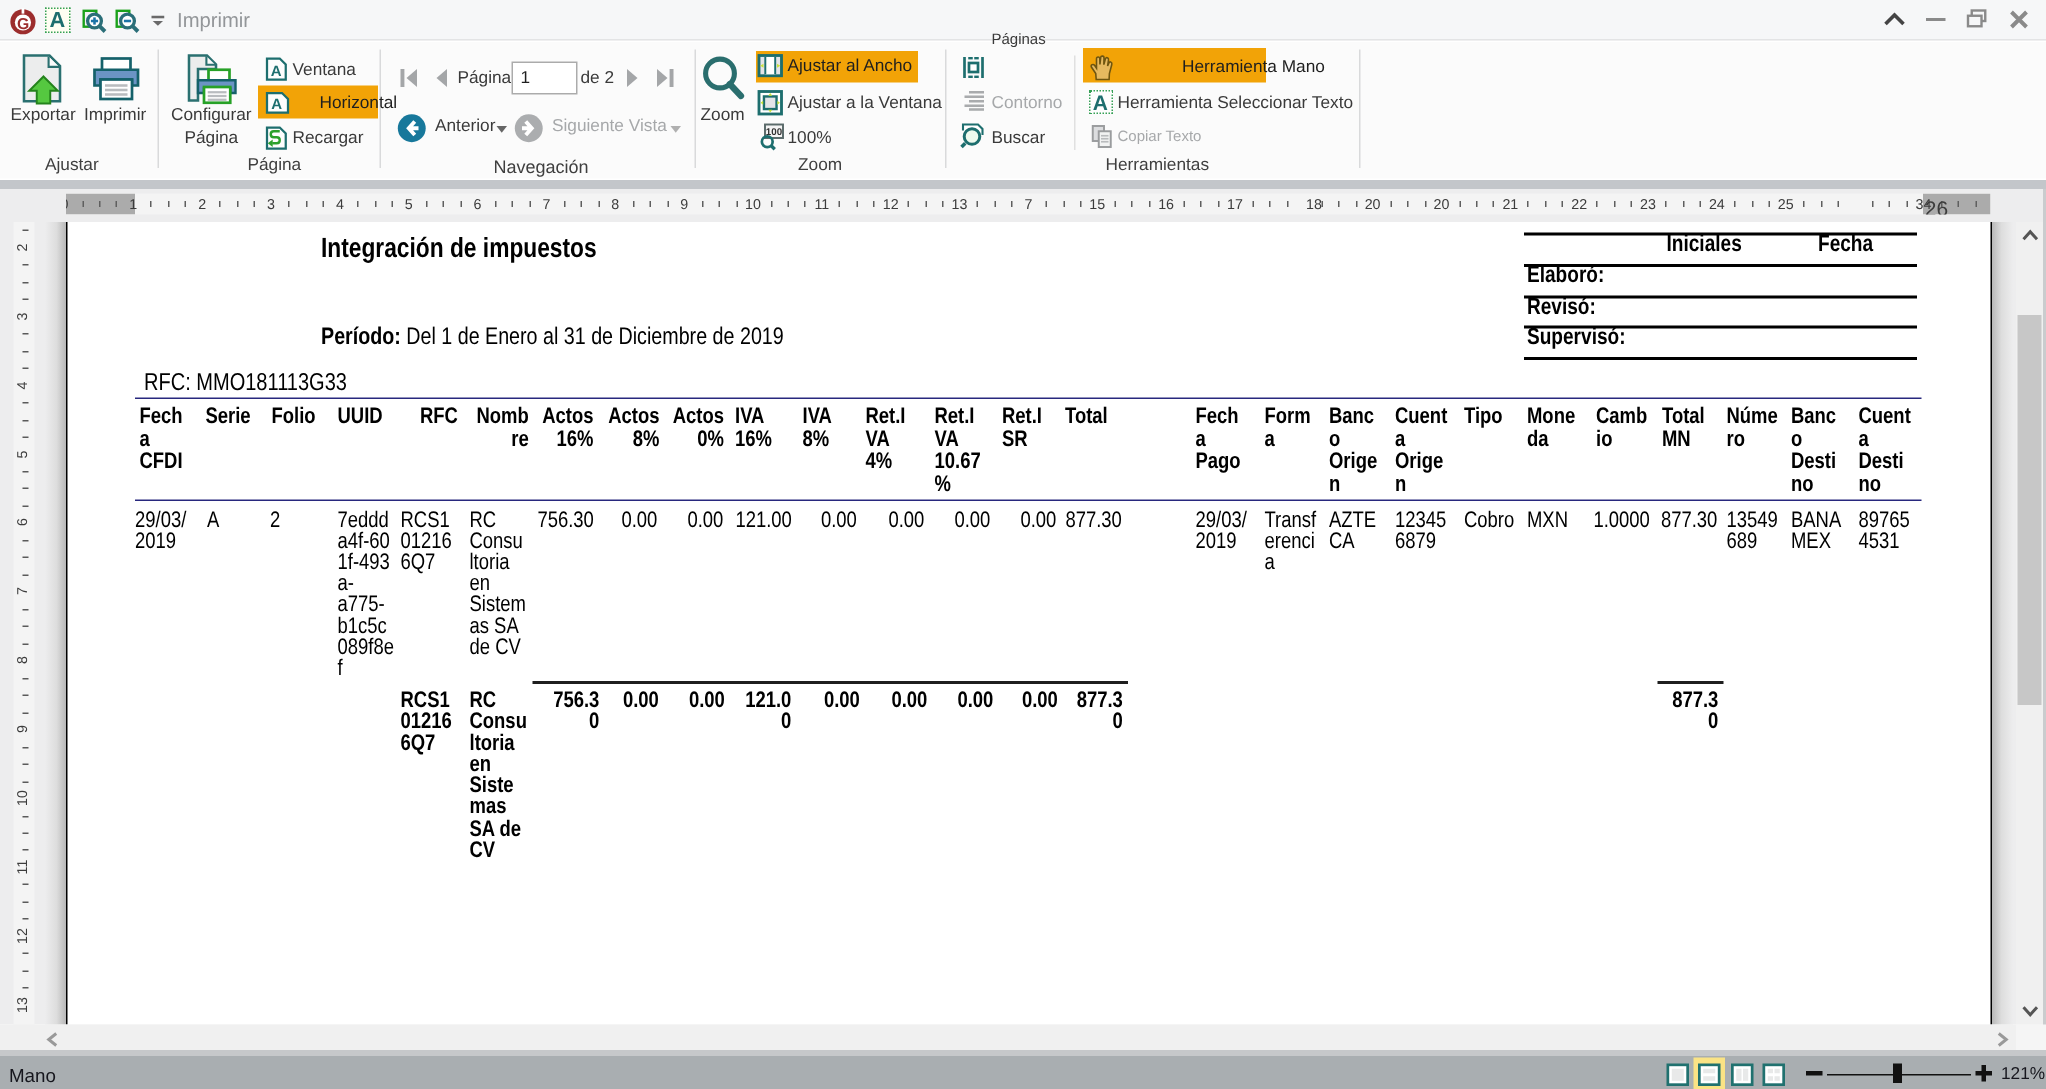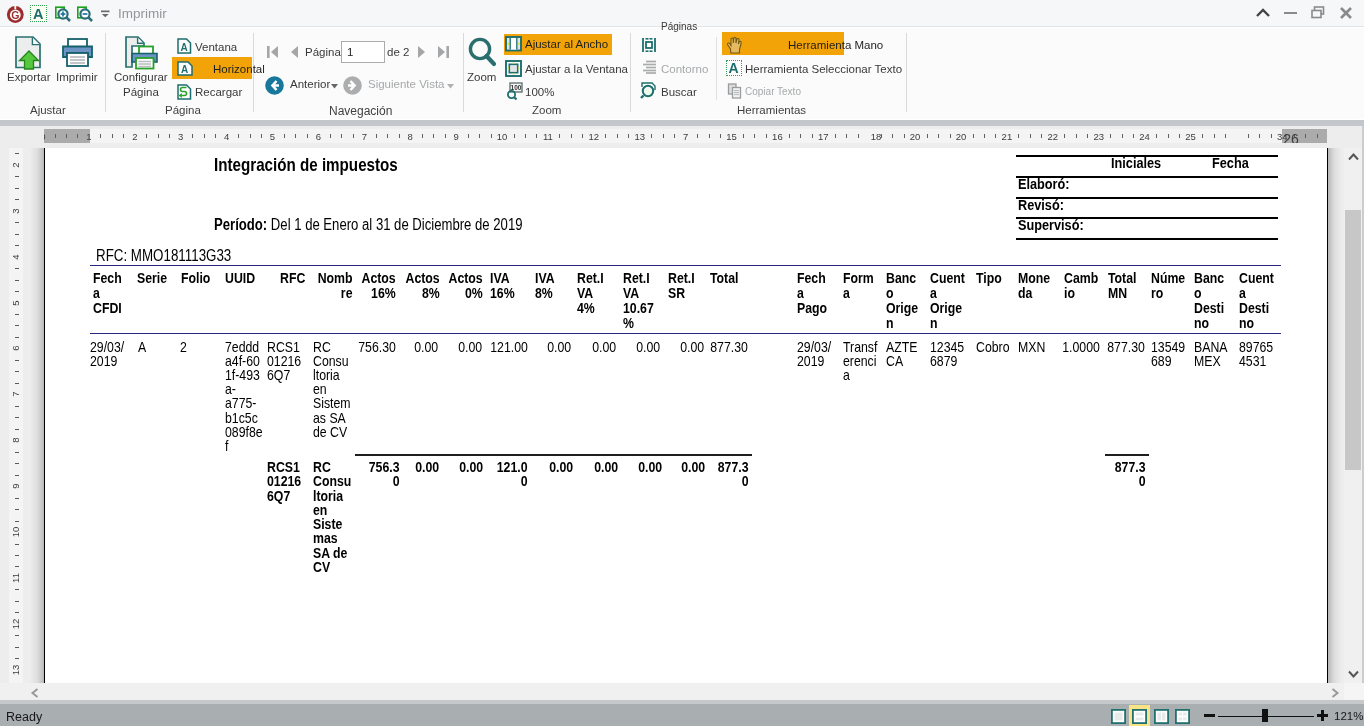--- a/index.html
+++ b/index.html
@@ -491,21 +491,21 @@
 <div class="ab" style="left:0px;top:683px;width:1344px;height:17px;background:#f0f0f0"></div>
 <div class="ab" style="left:1344px;top:683px;width:20px;height:17px;background:#f5f5f5"></div>
 <svg class="ab" style="left:30px;top:687px" width="10" height="12" viewBox="0 0 10 12">
     <path d="M7.5 2 L2.5 6 L7.5 10" fill="none" stroke="#999" stroke-width="2"></path>
   </svg>
 <svg class="ab" style="left:1330px;top:687px" width="10" height="12" viewBox="0 0 10 12">
     <path d="M2.5 2 L7.5 6 L2.5 10" fill="none" stroke="#999" stroke-width="2"></path>
   </svg>
 <div class="ab" style="left:0px;top:700px;width:1364px;height:4px;background:#c6c8ca"></div>
 <div class="ab" style="left:0px;top:704px;width:1364px;height:22px;background:#a9aeb1"></div>
-<div class="t" style="left:6px;top:710px;font-size:12.5px;color:#16161d">Ready</div>
+<div class="t" style="left:6px;top:710px;font-size:12.5px;color:#16161d">Mano</div>
 <div class="ab" style="left:1129px;top:705px;width:21px;height:21px;background:#fae385"></div>
 <svg class="ab" style="left:1111px;top:709px" width="15" height="15" viewBox="0 0 15 15">
 <rect x="0.9" y="0.9" width="13.2" height="13.2" fill="#fff" stroke="#20716f" stroke-width="1.8"></rect>
     <rect x="3.5" y="3.5" width="8" height="8" fill="#e8e9e9"></rect>
   </svg>
 <svg class="ab" style="left:1132px;top:709px" width="15" height="15" viewBox="0 0 15 15">
 <rect x="0.9" y="0.9" width="13.2" height="13.2" fill="#fff" stroke="#20716f" stroke-width="1.8"></rect>
     <rect x="3.5" y="3.5" width="8" height="3" fill="#e8e9e9"></rect>
     <rect x="3.5" y="8.5" width="8" height="3" fill="#e8e9e9"></rect>
   </svg>

